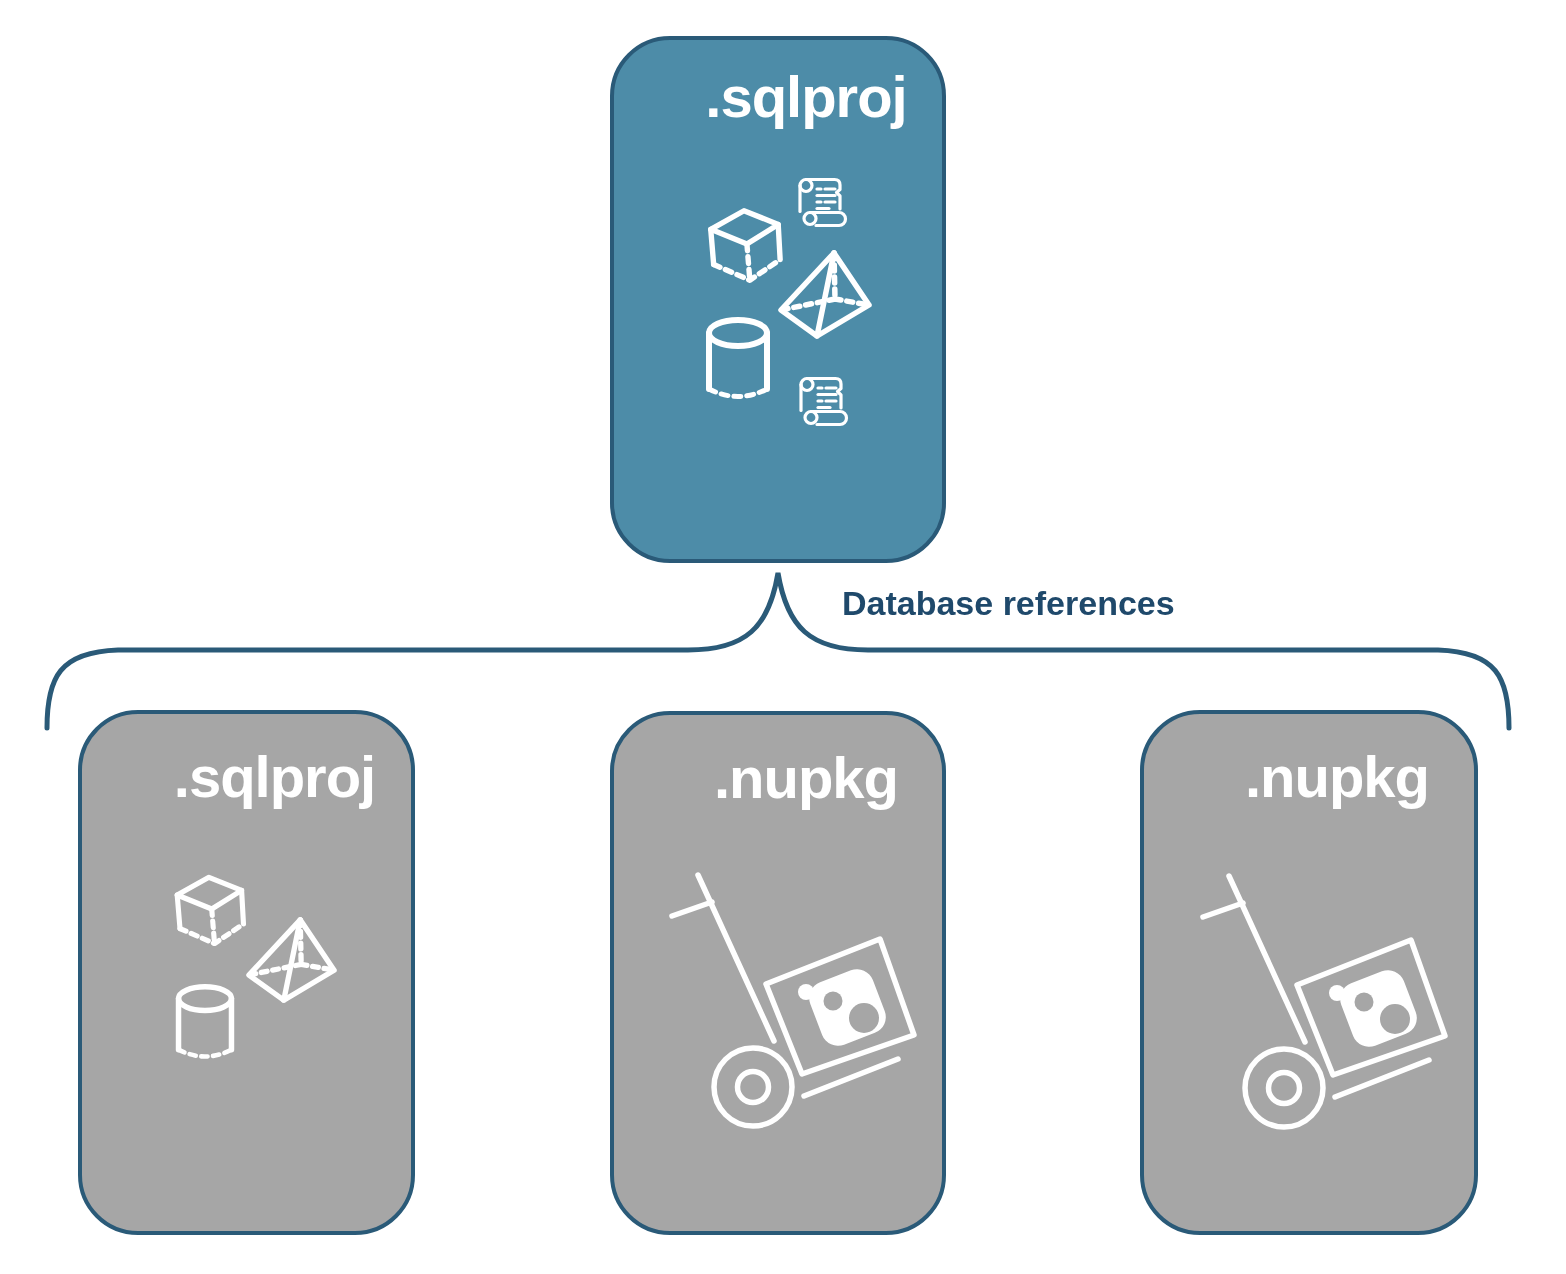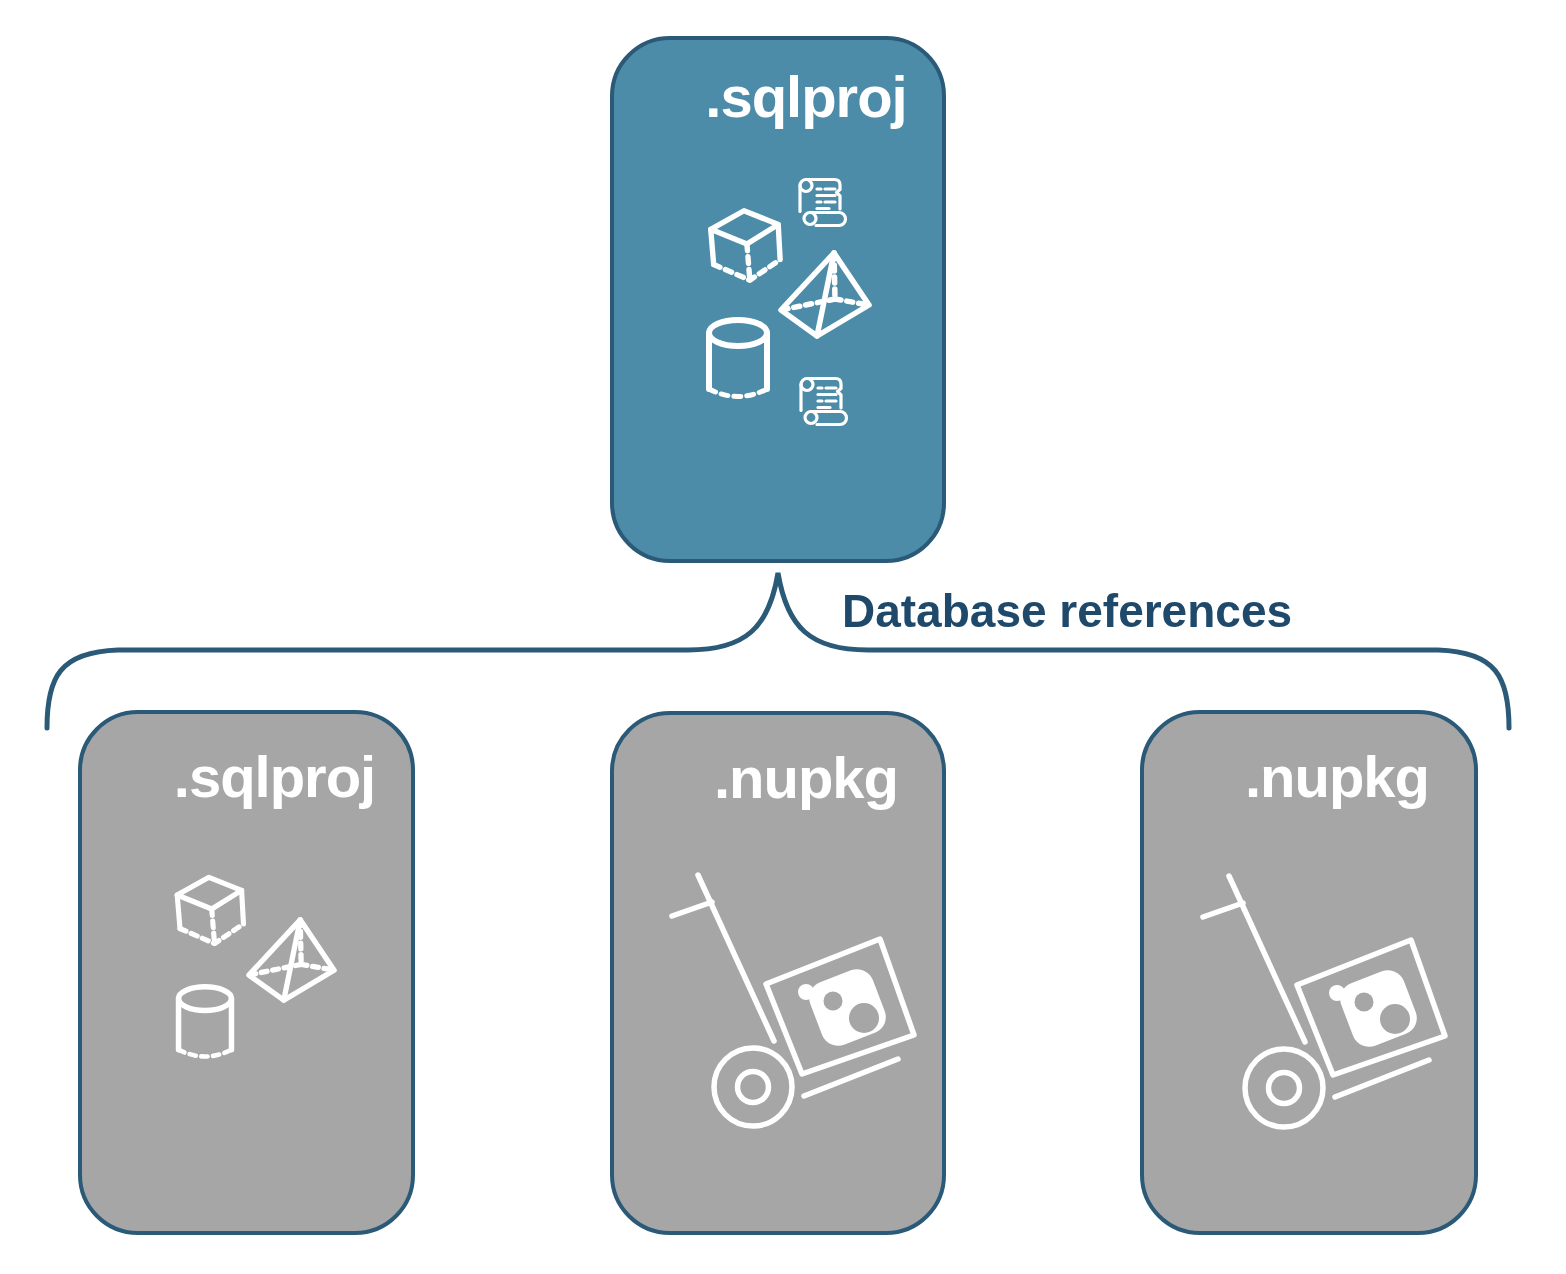--- a/index.html
+++ b/index.html
@@ -36,21 +36,21 @@
   .child1 .node-title, .child2 .node-title, .child3 .node-title { top: 34px; }
   .icon { position: absolute; display: block; }
   .brace {
     position: absolute;
     left: 40px; top: 565px;
     width: 1480px; height: 175px;
   }
   .edge-label {
     position: absolute;
     left: 842px; top: 584px;
-    font-size: 46px;
+    font-size: 34px;
     font-weight: bold;
     letter-spacing: 0px;
     color: #1F496B;
     white-space: nowrap;
   }
   
   .nuget-hole { fill: #A6A6A6; }
 </style>
 </head>
 <body>

